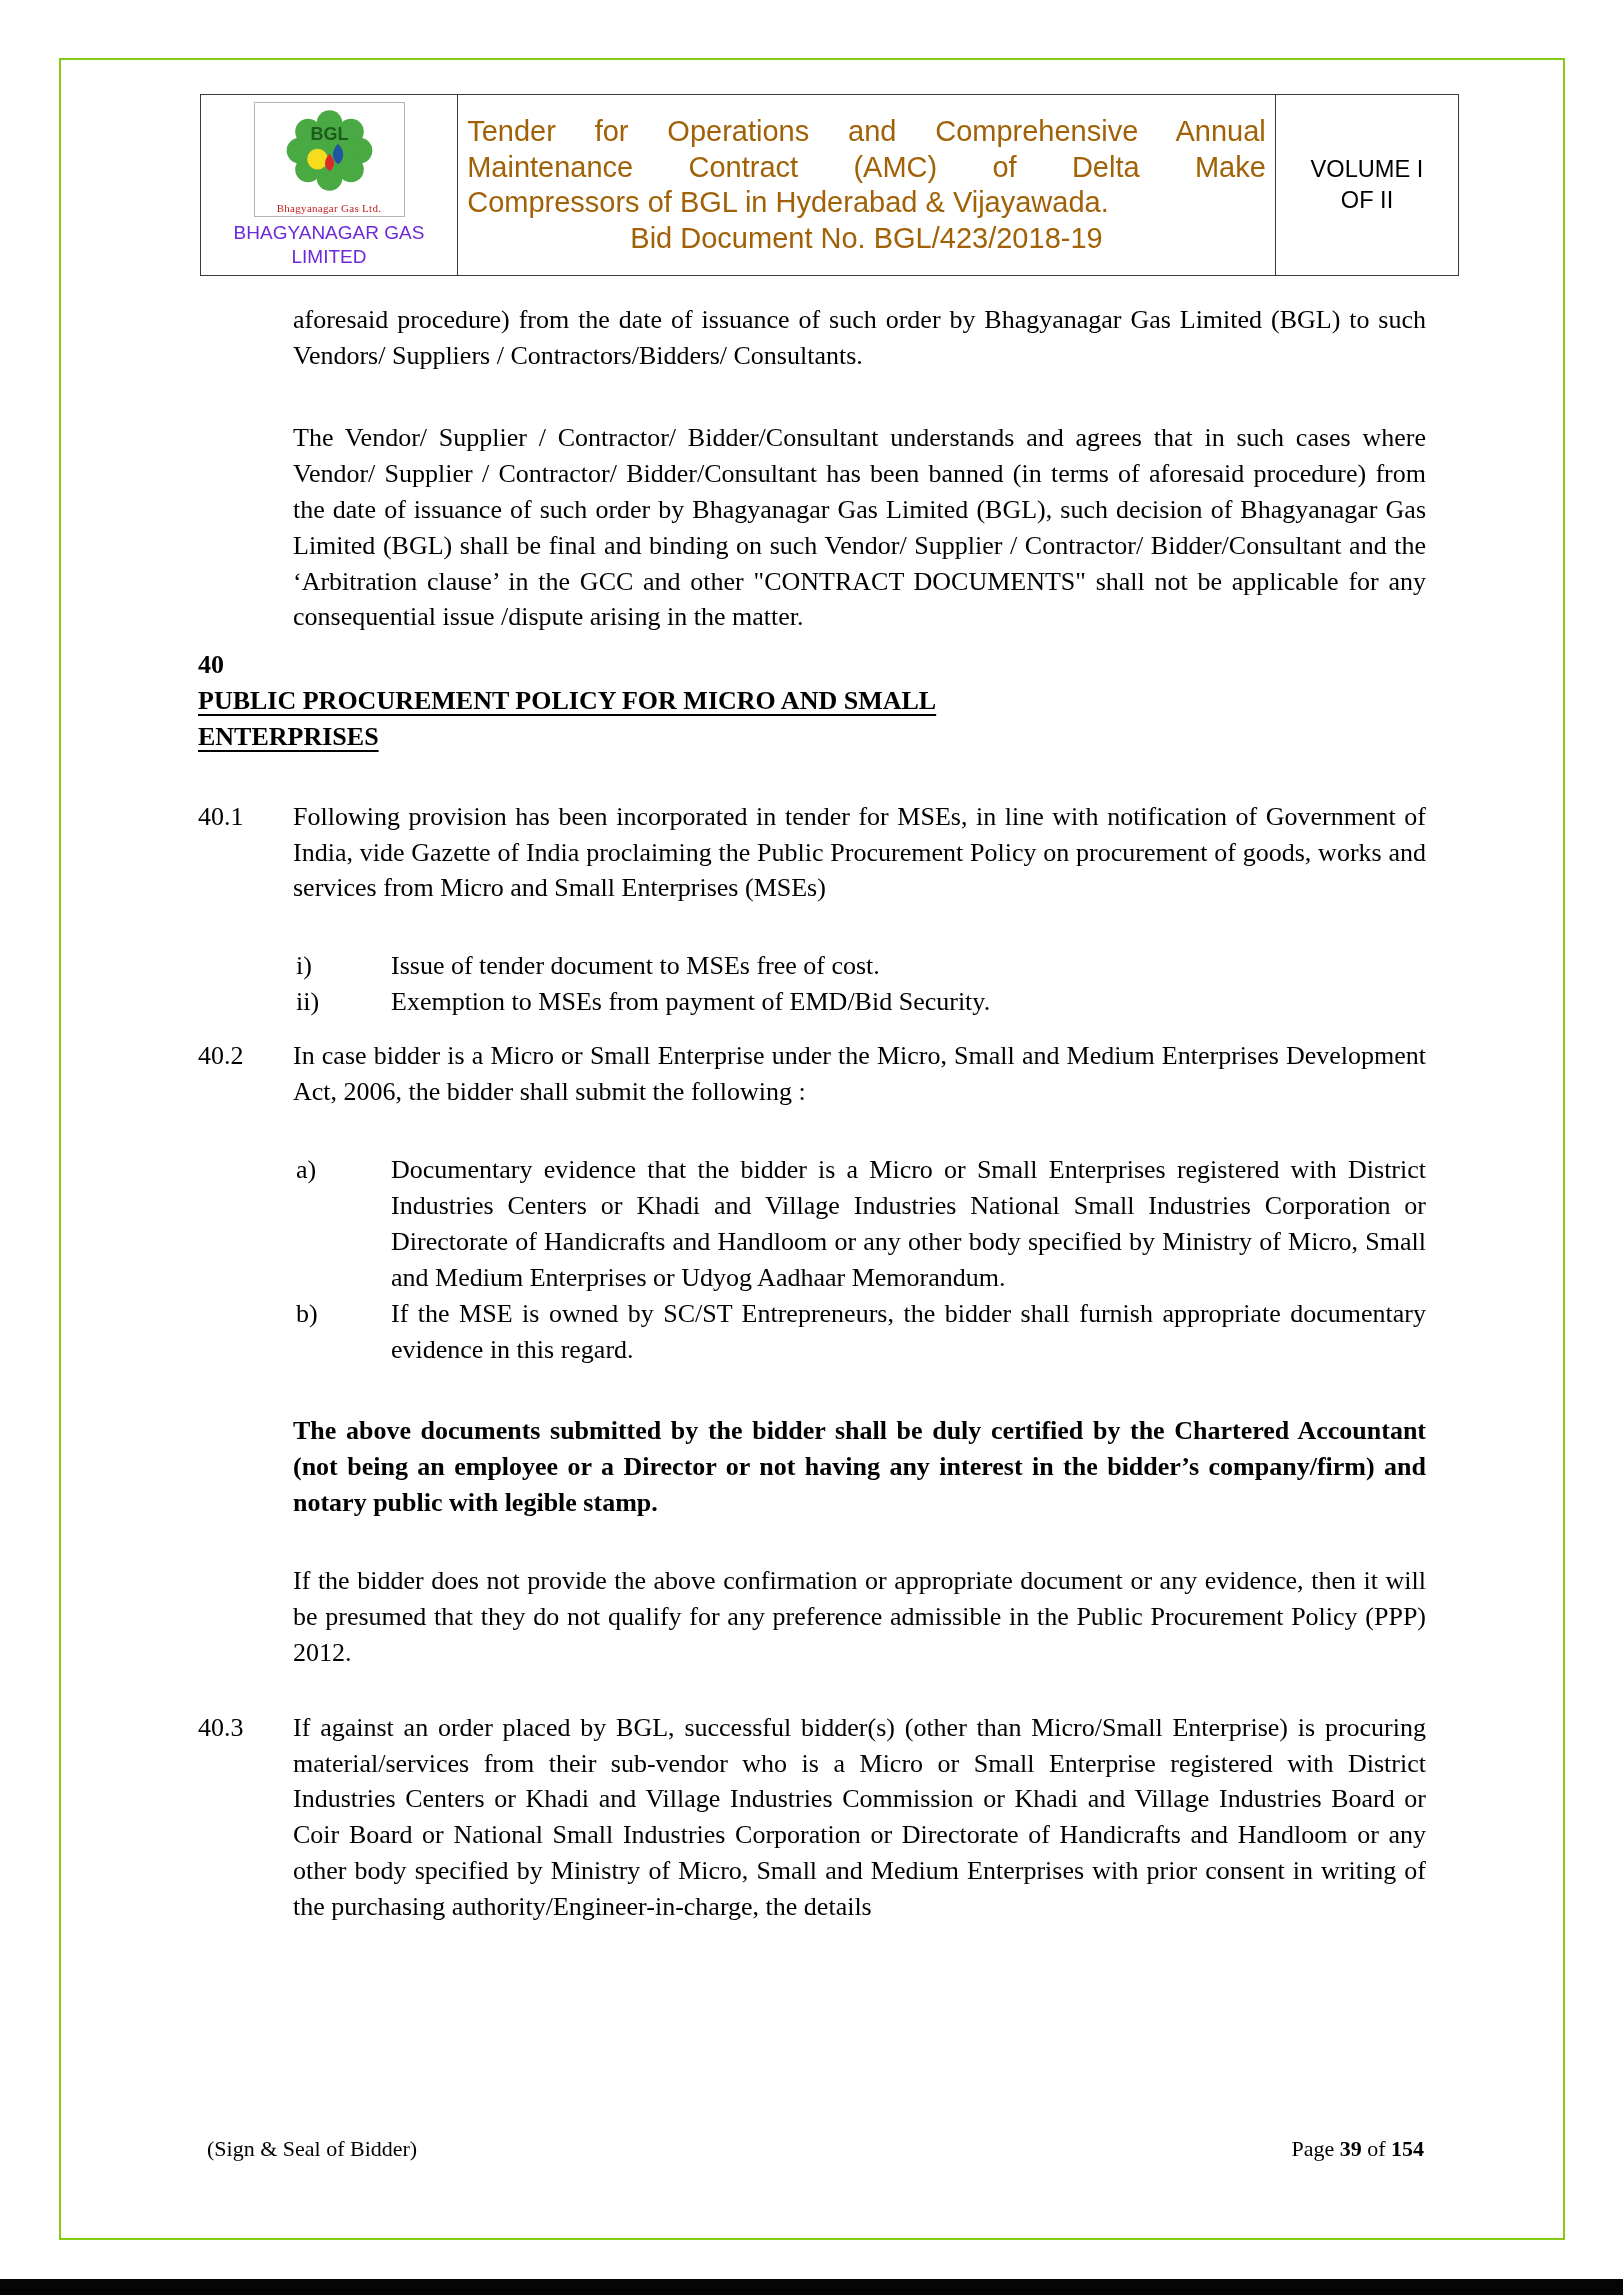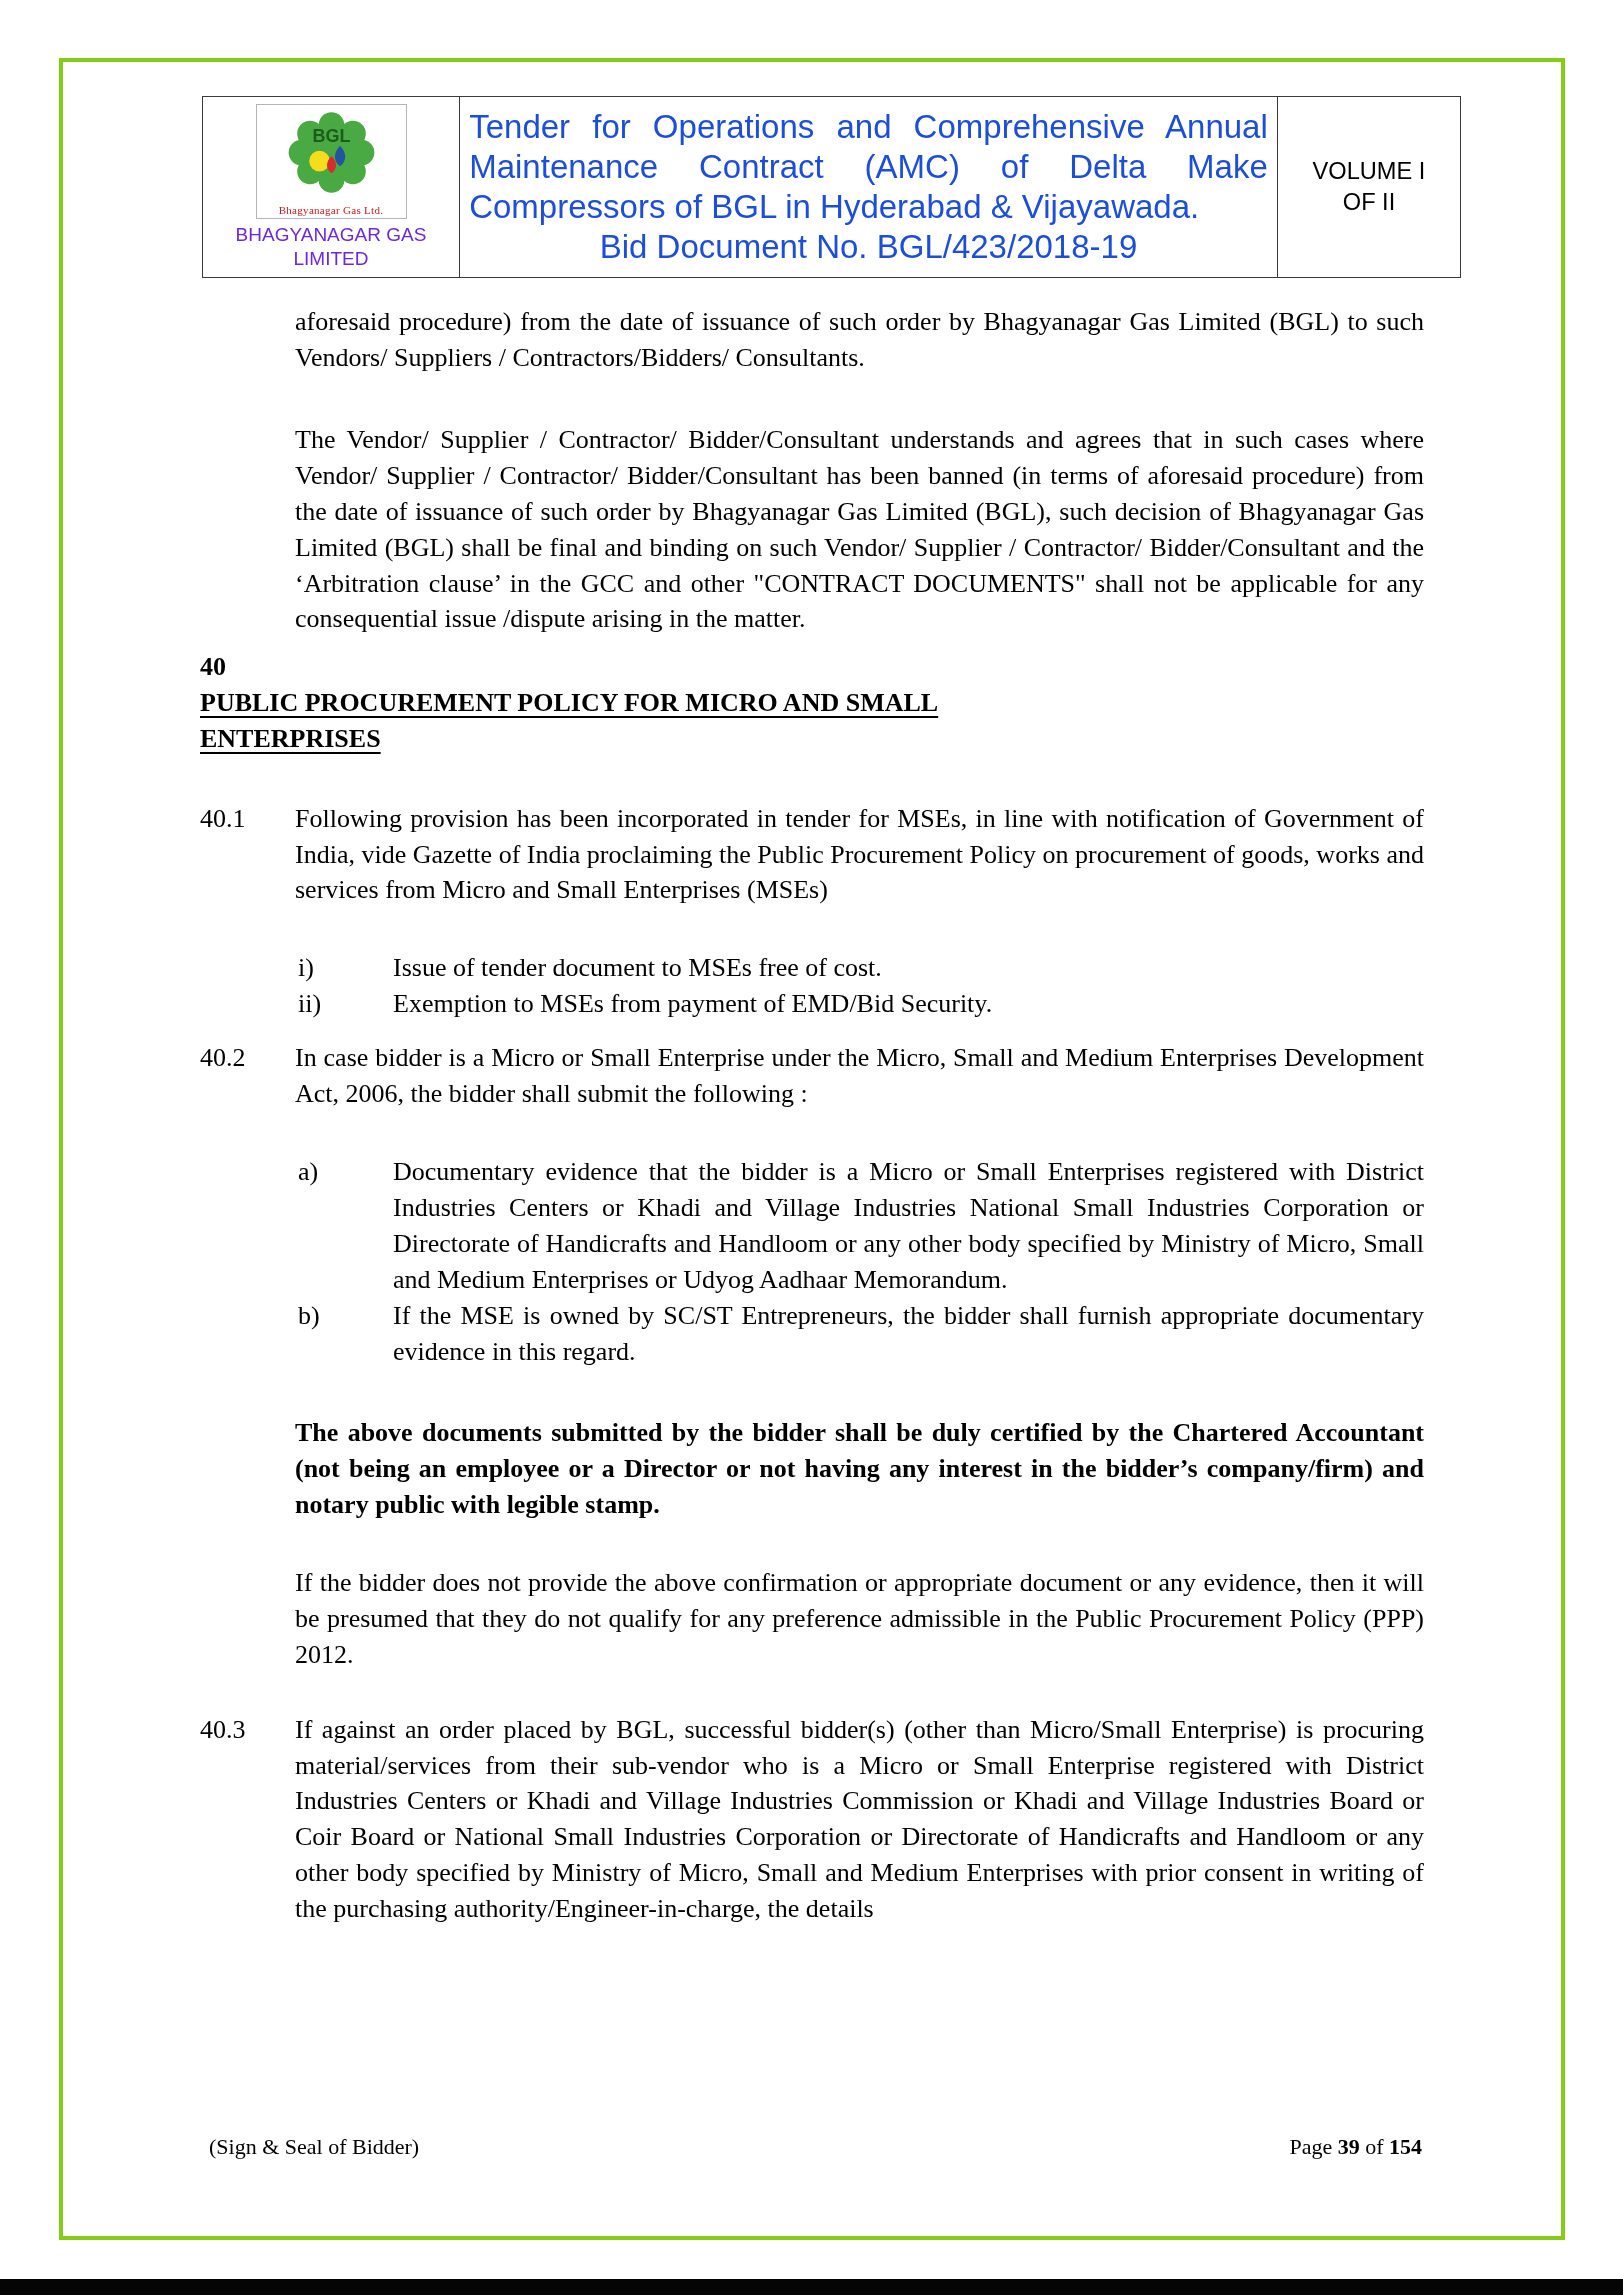--- a/index.html
+++ b/index.html
@@ -8,21 +8,21 @@
     width: 1623px; height: 2295px;
     position: relative;
     font-family: "Liberation Serif", serif;
     color: #000;
     overflow: hidden;
   }
   .page-border {
     position: absolute;
     left: 59px; top: 58px;
     width: 1506px; height: 2182px;
-    border: 4px solid #84cc16;
+    border: 2px solid #84cc16;
     background: #fff;
   }
   
   .header-table {
     margin: 34px 0 0 139px;
     width: 1258px;
     border-collapse: collapse;
     table-layout: fixed;
   }
   .header-table td {
@@ -48,23 +48,23 @@
     margin-top: -2.6px;
   }
   .org-name {
     font-family: "Liberation Sans", sans-serif;
     font-size: 19px;
     line-height: 1.25;
     color: #6d28d9;
   }
   .title-cell {
     font-family: "Liberation Sans", sans-serif;
-    font-size: 33px;
+    font-size: 29px;
     line-height: 1.22;
-    color: #1d4ed8;
+    color: #a16207;
   }
   .tl { display: block; }
   .tl-just { text-align: justify; text-align-last: justify; }
   .tl-left { text-align: left; }
   .tl-center { text-align: center; }
   .vol-cell {
     font-family: "Liberation Sans", sans-serif;
     font-size: 23.6px;
     line-height: 1.3;
   }

